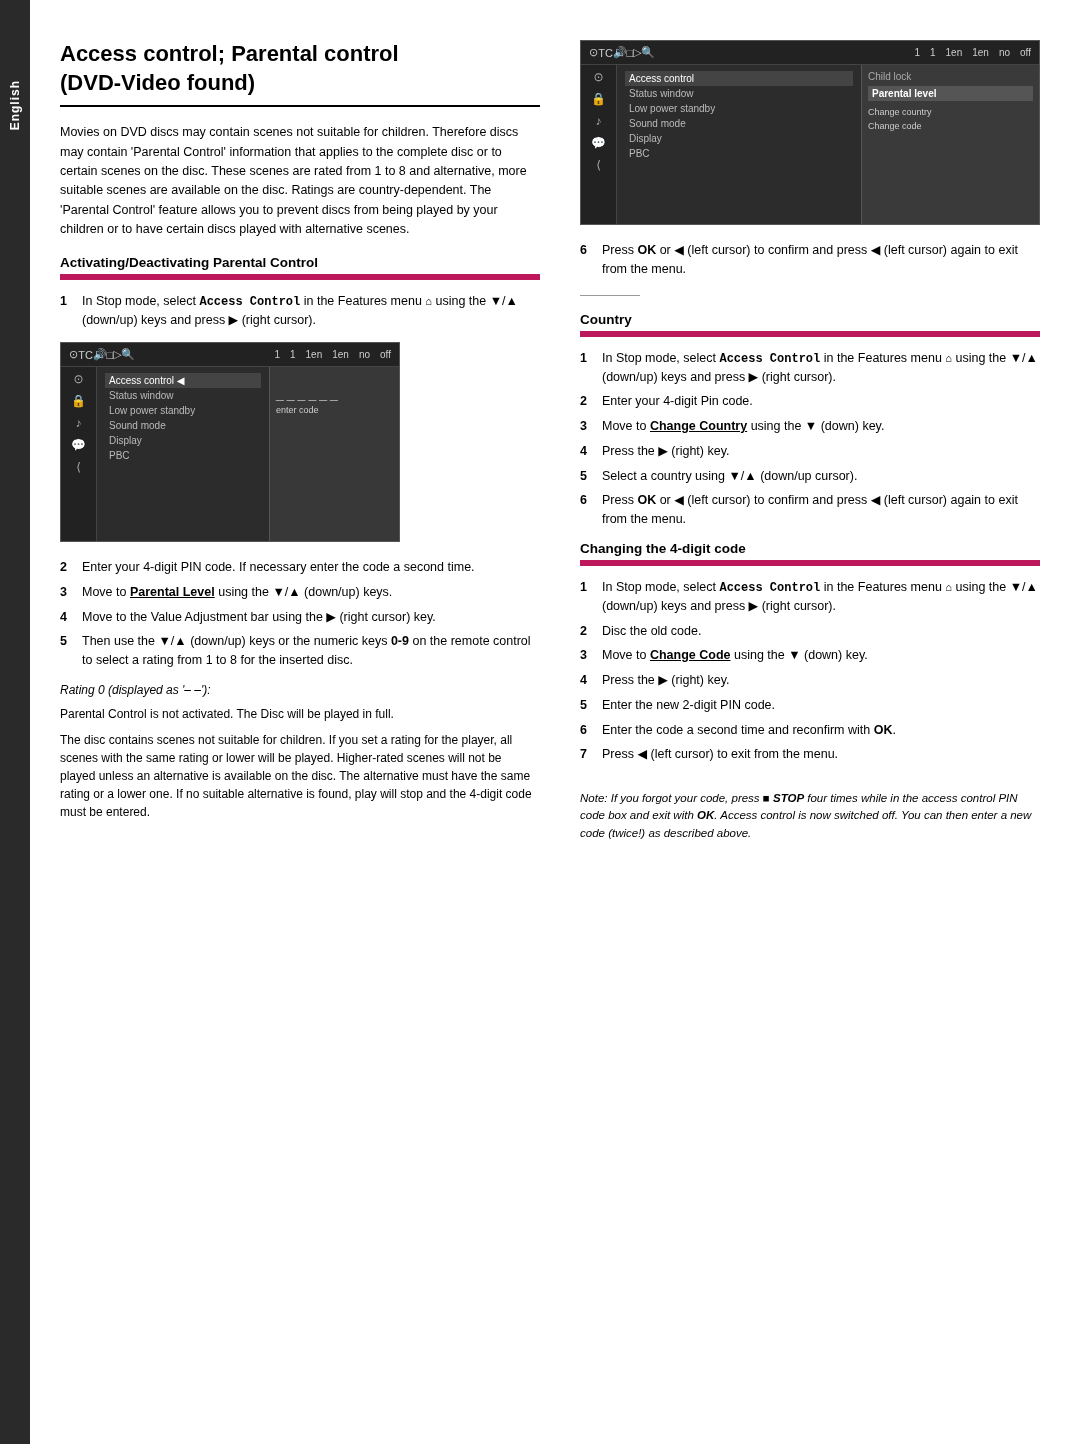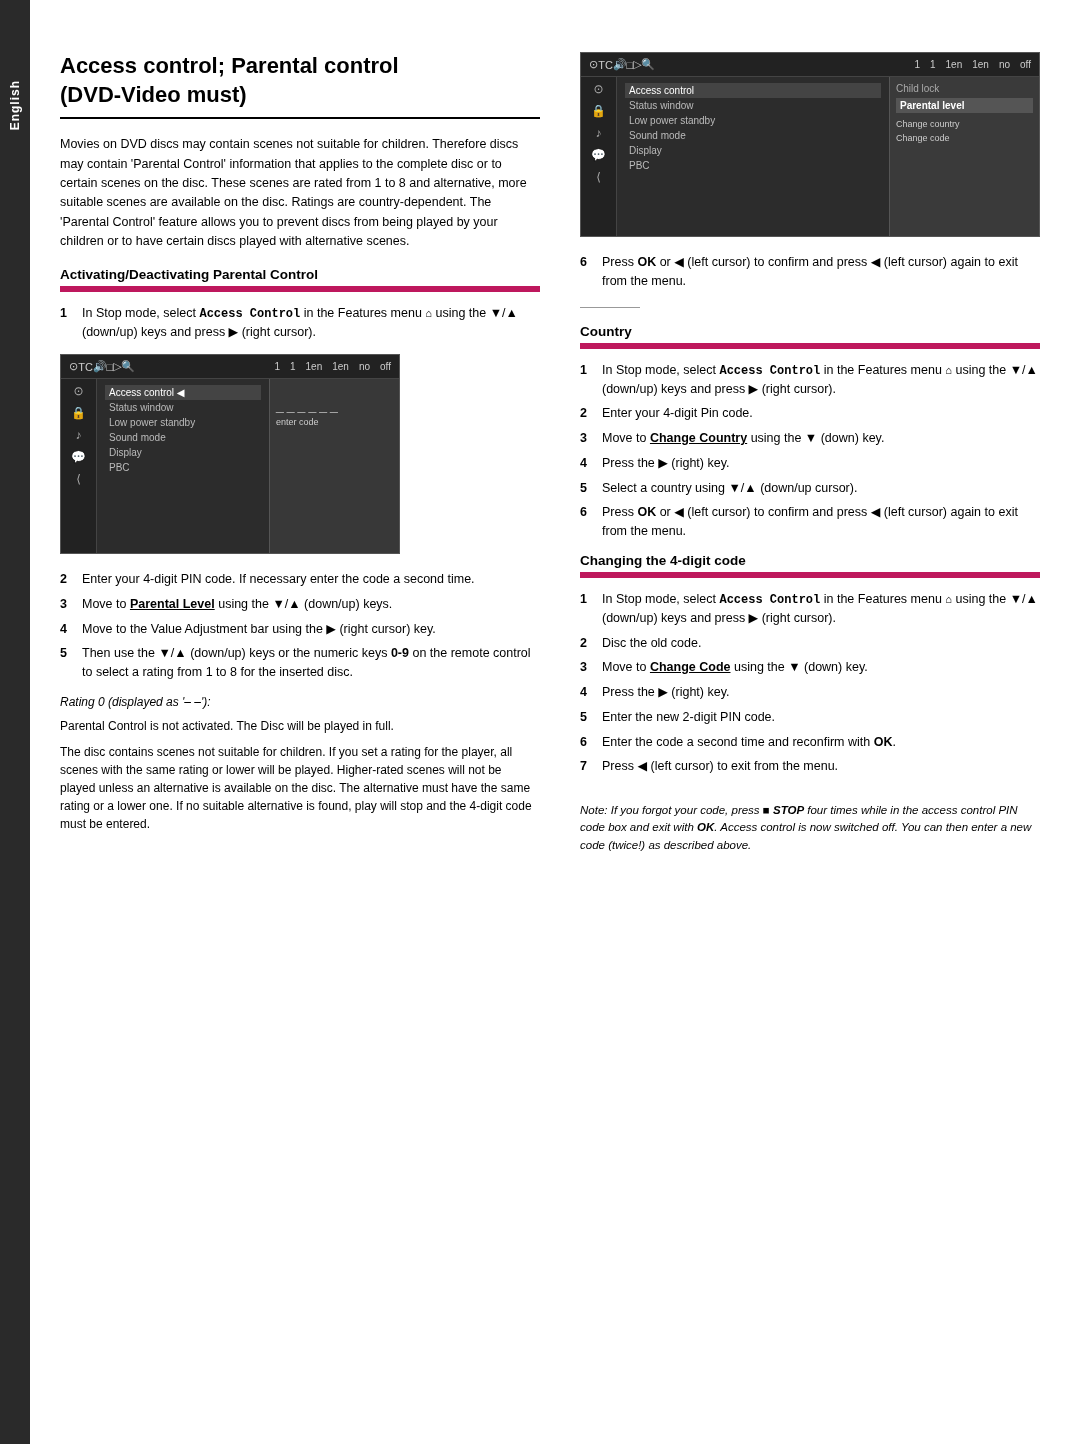--- a/index.html
+++ b/index.html
@@ -36,21 +36,21 @@
       font-size: 12px;
       font-weight: bold;
       writing-mode: vertical-rl;
       transform: rotate(180deg);
       letter-spacing: 1px;
     }
 
     
     .main-content {
       flex: 1;
-      padding: 52px 40px 40px 30px;
+      padding: 40px 40px 40px 30px;
       display: flex;
       gap: 40px;
     }
 
     .left-column {
       flex: 1;
       max-width: 480px;
     }
 
     .right-column {
@@ -298,21 +298,21 @@
   <div class="sidebar-tab">
     <span class="sidebar-tab-label">English</span>
   </div>
 
   <div class="main-content">
 
     <div class="left-column">
 
       <div class="page-title">
         <span>Access control; Parental control</span><br>
-        <span>(DVD-Video must)</span>
+        <span>(DVD-Video found)</span>
       </div>
 
       <p class="body-text">Movies on DVD discs may contain scenes not suitable for children. Therefore discs may contain 'Parental Control' information that applies to the complete disc or to certain scenes on the disc. These scenes are rated from 1 to 8 and alternative, more suitable scenes are available on the disc. Ratings are country-dependent. The 'Parental Control' feature allows you to prevent discs from being played by your children or to have certain discs played with alternative scenes.</p>
 
       <div class="section-heading">Activating/Deactivating Parental Control</div>
 
       <ul class="numbered-list">
         <li>
           <span class="list-num">1</span>
           <span class="list-content">
@@ -435,21 +435,21 @@
           <div class="dvd-menu-main">
             <ul class="dvd-menu-list">
               <li class="active">Access control</li>
               <li>Status window</li>
               <li>Low power standby</li>
               <li>Sound mode</li>
               <li>Display</li>
               <li>PBC</li>
             </ul>
           </div>
-          <div class="dvd-menu-panel-right" style="width:150px; background:#3a3a3a; border-left:1px solid #555; padding:6px;">
+          <div class="dvd-menu-panel-right" style="width:178px; background:#3a3a3a; border-left:1px solid #555; padding:6px;">
             <div style="font-size:10px; color:#aaa; margin-bottom:4px;">Child lock</div>
             <div style="font-size:10px; color:#fff; font-weight:bold; background:#555; padding:2px 4px; margin-bottom:4px;">Parental level</div>
             <div style="font-size:9px; color:#ccc; padding:2px 0;">Change country</div>
             <div style="font-size:9px; color:#ccc; padding:2px 0;">Change code</div>
             <div style="position:absolute; right:10px; top:50px; color:#fff; font-size:18px; font-weight:bold;"></div>
           </div>
         </div>
       </div>
 
       <ul class="numbered-list">

